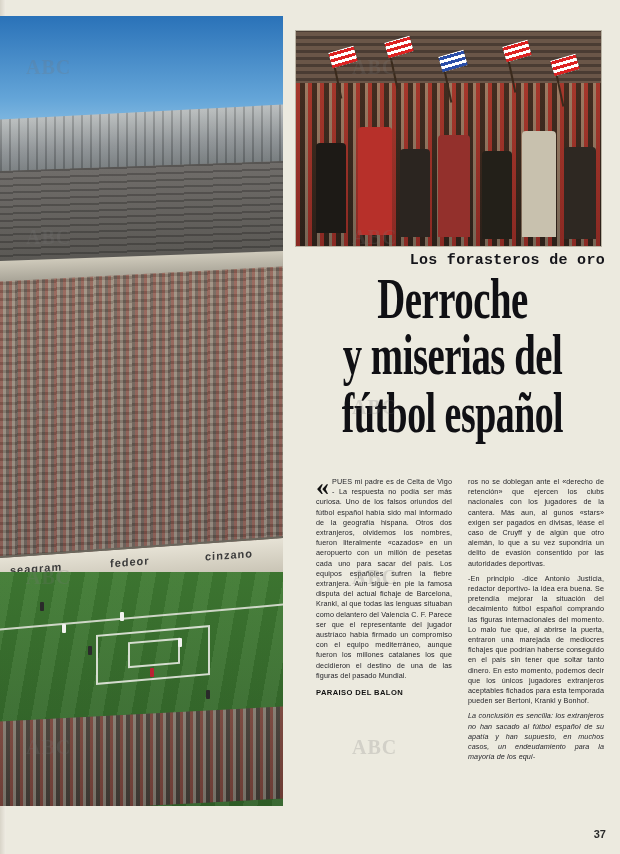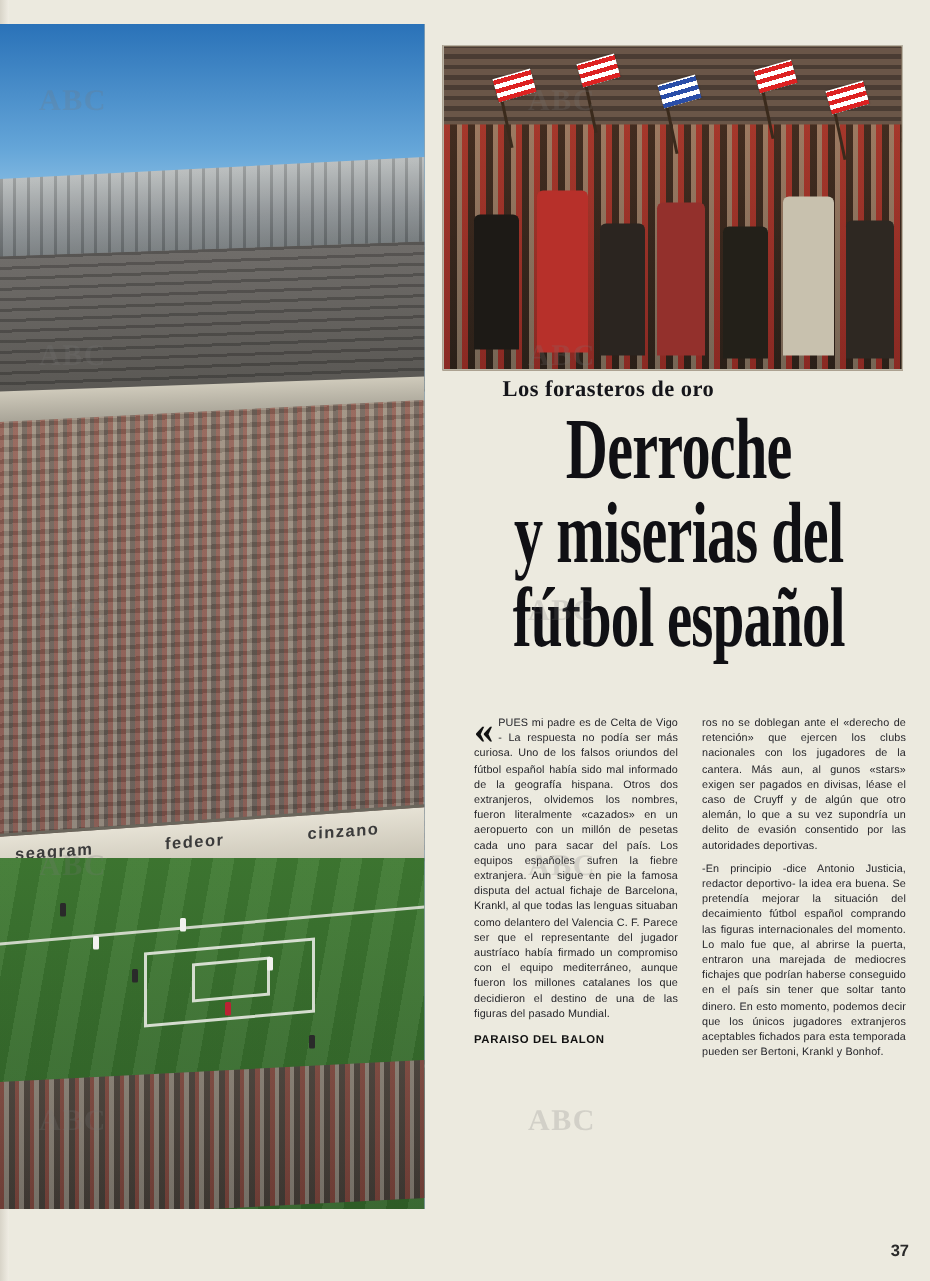--- a/index.html
+++ b/index.html
@@ -150,25 +150,26 @@
   }
   .fan {
     position:absolute; border-radius: 4px 4px 0 0;
   }
 
   
   .kicker {
     position:absolute;
     left: 335px; top: 252px;
     width: 270px;
-    font-family: Liberation Serif, serif;
+    font-family: Liberation Mono, monospace;
     font-weight: bold;
     font-size: 15px;
     color: #15151a;
     letter-spacing: .3px;
+    text-align: right;
   }
   .headline {
     position: absolute;
     left: 295px;
     top: 268px;
     width: 315px;
     font-family: "Liberation Serif", serif;
     font-weight: bold;
     font-style: normal;
     color: #101014;
@@ -313,20 +314,21 @@
   </div>
 
   <div class="cols">
     <div class="col">
       <p><span class="dropquote">«</span><span>PUES mi padre es de Celta de Vigo - La respuesta no podía ser más curiosa. Uno de los falsos oriundos del fútbol español había sido mal informado de la geografía hispana. Otros dos extranjeros, olvidemos los nombres, fueron literalmente «cazados» en un aeropuerto con un millón de pesetas cada uno para sacar del país. Los equipos españoles sufren la fiebre extranjera. Aun sigue en pie la famosa disputa del actual fichaje de Barcelona, Krankl, al que todas las lenguas situaban como delantero del Valencia C. F. Parece ser que el representante del jugador austríaco había firmado un compromiso con el equipo mediterráneo, aunque fueron los millones catalanes los que decidieron el destino de una de las figuras del pasado Mundial.</span></p>
       <div class="subhead">PARAISO DEL BALON</div>
     </div>
     <div class="col">
       <p>ros no se doblegan ante el «derecho de retención» que ejercen los clubs nacionales con los jugadores de la cantera. Más aun, al gunos «stars» exigen ser pagados en divisas, léase el caso de Cruyff y de algún que otro alemán, lo que a su vez supondría un delito de evasión consentido por las autoridades deportivas.</p>
       <p>-En principio -dice Antonio Justicia, redactor deportivo- la idea era buena. Se pretendía mejorar la situación del decaimiento fútbol español comprando las figuras internacionales del momento. Lo malo fue que, al abrirse la puerta, entraron una marejada de mediocres fichajes que podrían haberse conseguido en el país sin tener que soltar tanto dinero. En esto momento, podemos decir que los únicos jugadores extranjeros aceptables fichados para esta temporada pueden ser Bertoni, Krankl y Bonhof.</p>
+      <p class="italic">La conclusión es sencilla: los extranjeros no han sacado al fútbol español de su apatía y han supuesto, en muchos casos, un endeudamiento para la mayoría de los equi-</p>
     </div>
   </div>
 
   <div class="page-number">37</div>
 
   <div class="wm" style="left:26px;  top:56px;">ABC</div>
   <div class="wm" style="left:352px; top:56px;">ABC</div>
   <div class="wm" style="left:26px;  top:226px;">ABC</div>
   <div class="wm" style="left:352px; top:226px;">ABC</div>
   <div class="wm" style="left:26px;  top:396px;">ABC</div>

